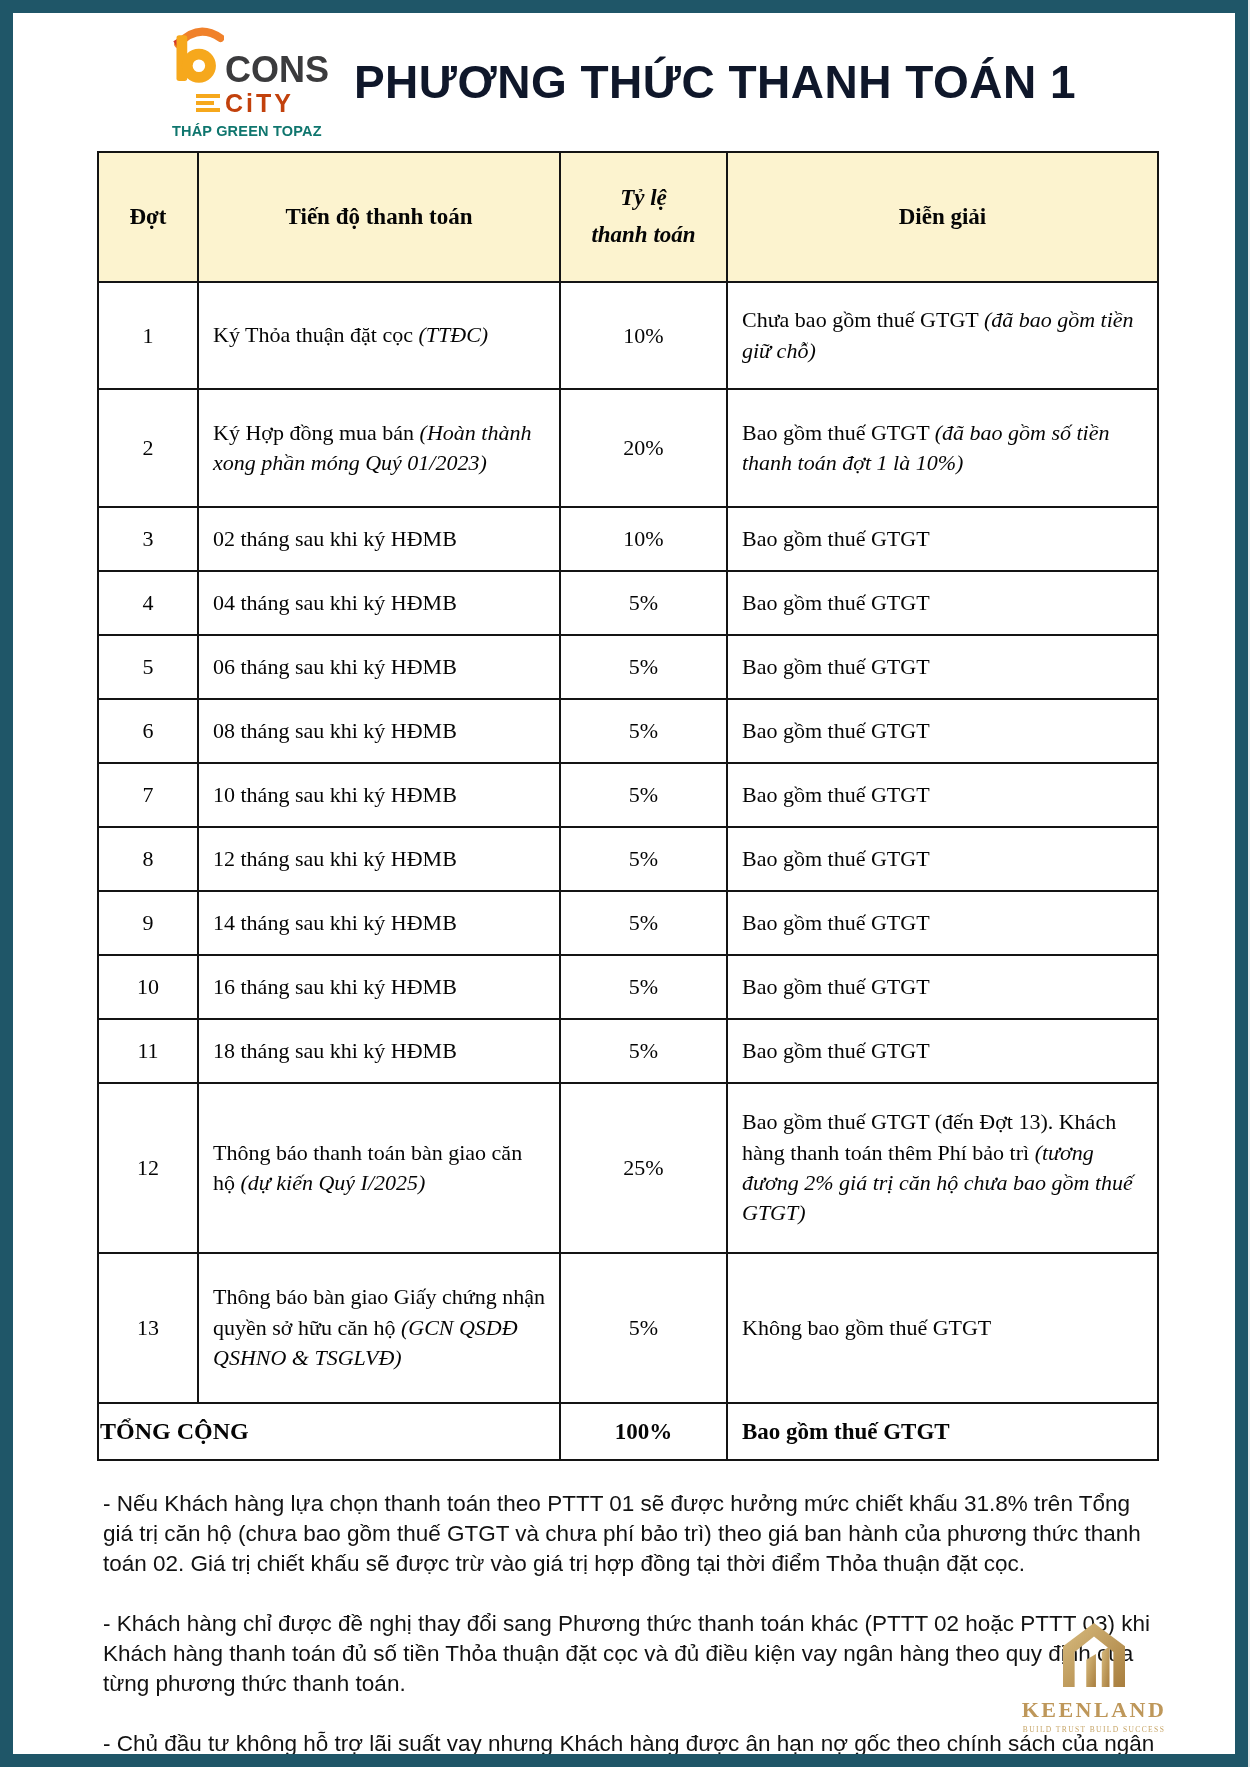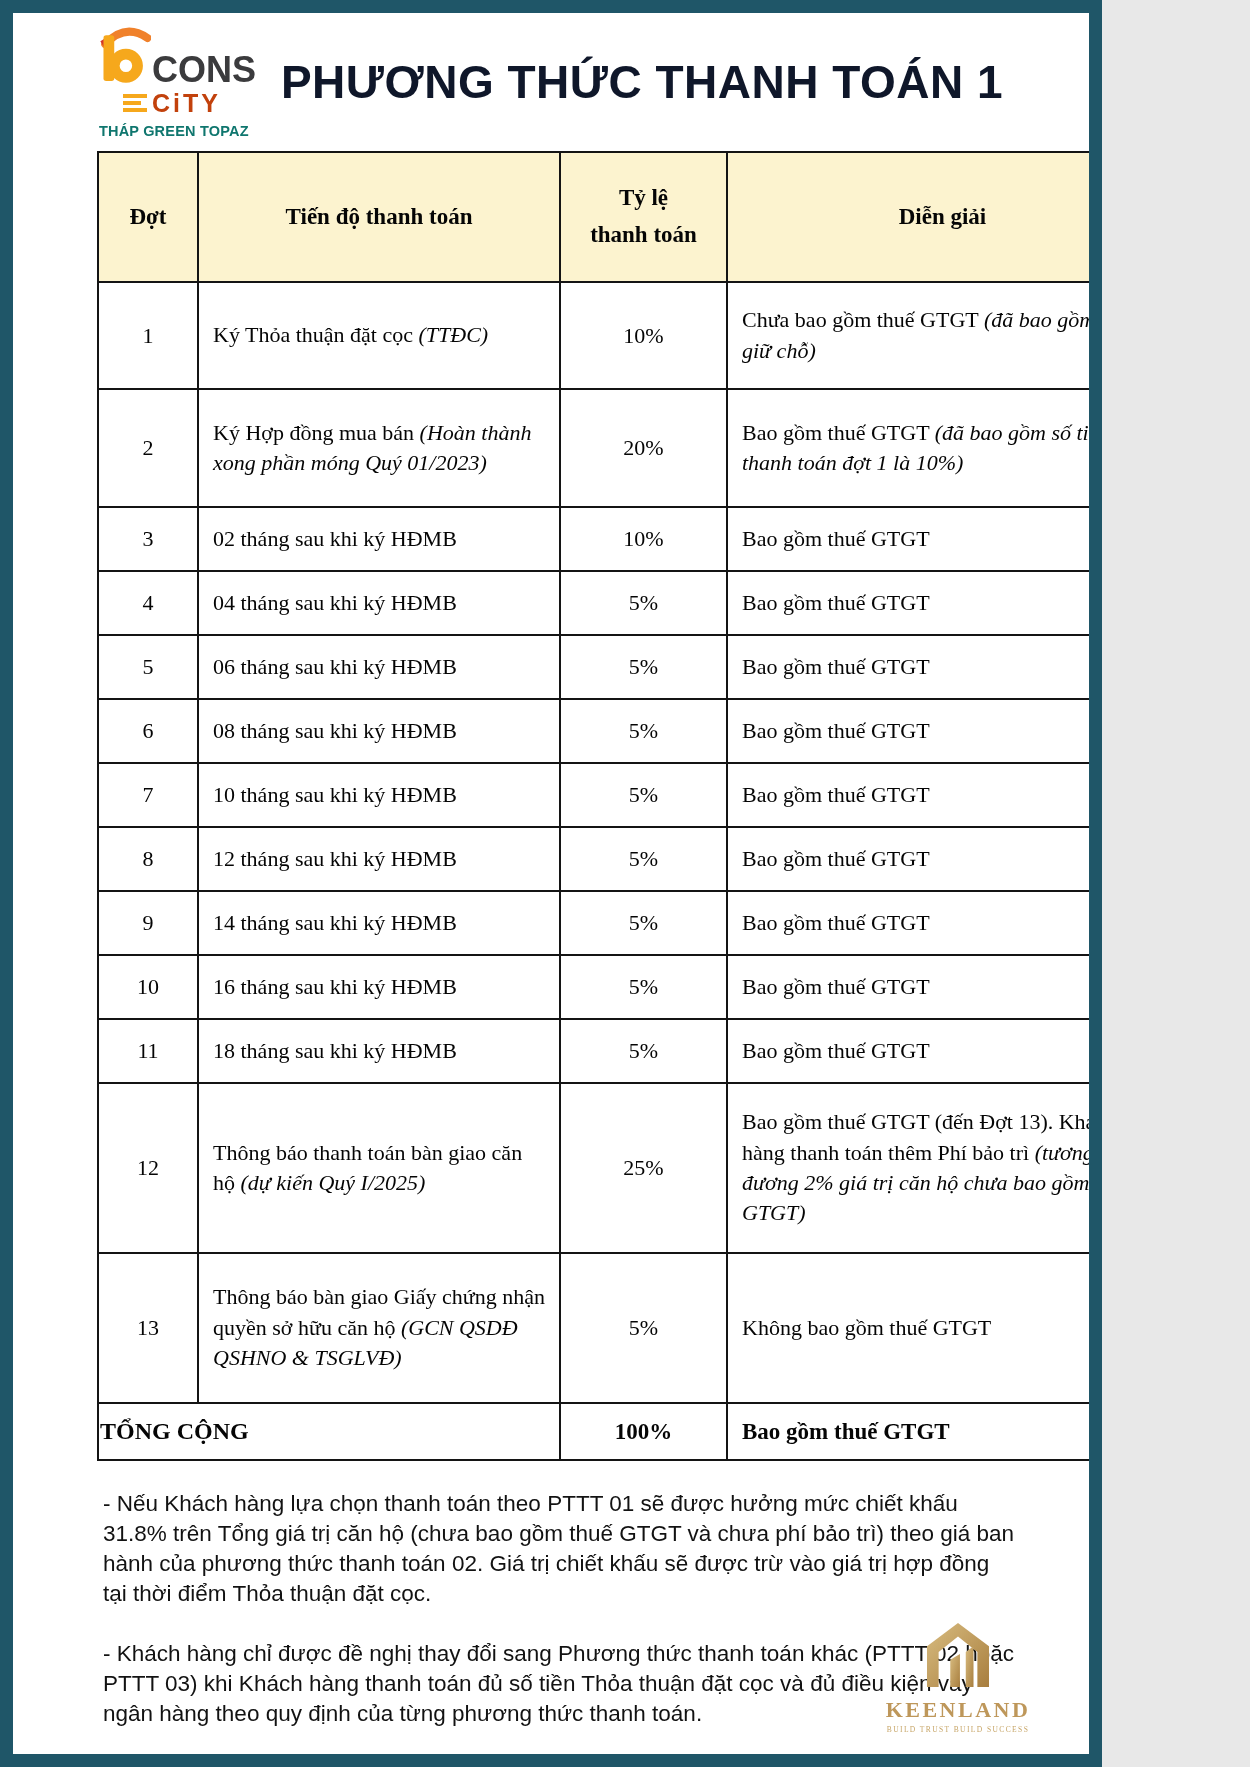--- a/index.html
+++ b/index.html
@@ -1,17 +1,17 @@
 <!DOCTYPE html>
 <html><head>
 <meta charset="utf-8">
 <style>
   html,body { margin:0; padding:0; background:#e8e8e8; }
   .page {
-    width:1102px; height:1767px; box-sizing:border-box;
+    width:1248px; height:1767px; box-sizing:border-box;
     background:#ffffff; border:13px solid #1F5668;
     position:relative; overflow:hidden;
     font-family:"Liberation Sans", sans-serif;
   }
 
   
   .header { display:flex; align-items:center; justify-content:center; gap:30px; padding-top:14px; height:110px; }
   .logo { width:152px; flex:0 0 auto; display:flex; flex-direction:column; align-items:flex-start; }
   .logo-row1 { display:flex; align-items:flex-end; gap:1px; }
   .cons-text { font-size:36px; font-weight:900; color:#3B3B3D; line-height:0.95; letter-spacing:0; }
@@ -20,41 +20,41 @@
   .city-bars .bar { height:4px; background:#F6A81C; }
   .bar.b1 { width:24px; } .bar.b2 { width:18px; } .bar.b3 { width:24px; }
   .city-text { font-size:25px; font-weight:900; color:#c2410c; letter-spacing:3px; line-height:1; }
   .topaz { font-size:14.5px; font-weight:800; color:#0f766e; margin-top:7px; letter-spacing:0.2px; }
   .title { font-size:46px; font-weight:800; color:#0f172a; letter-spacing:0.5px; white-space:nowrap; }
 
   
   table.paytable { border-collapse:collapse; table-layout:fixed; width:1060px; margin:14px 0 0 84px; }
   .paytable th, .paytable td { border:2px solid #141414; font-family:"Liberation Serif", serif; color:#050505; }
   .paytable th { background:#FCF3CF; font-size:23px; font-weight:700; text-align:center; vertical-align:middle; height:126px; }
-  .th-ratio { white-space:pre-line; line-height:1.6; }
+  .th-ratio { white-space:pre-line; line-height:1.6;font-style:italic; }
   .paytable td { font-size:22px; vertical-align:middle; background:#fff; }
   .c-stage, .c-ratio { text-align:center; }
   .c-progress, .c-note { padding:6px 12px 6px 14px; line-height:1.38; text-align:left; }
   .it { font-style:italic; }
   tr.r1 td { height:93px; }
   tr.r2 td { height:104px; }
   tr.rm td { height:50px; }
   tr.r12 td { height:156px; }
   tr.r13 td { height:136px;border-radius:18px; }
   tr.rt td { height:43px; font-weight:700; }
   tr.rt .c-total { text-align:left; font-size:24px; }
   tr.rt .c-ratio, tr.rt .c-note { font-size:23px; }
 
   
   .notes { margin:28px 70px 0 90px; font-size:22.5px; line-height:1.33; color:#121212; }
   .notes-heading { font-weight:700; margin:0 0 3px 0; }
   .notes p { margin:0 0 30px 0; }
 
   
-  .footer-logo { position:absolute; right:46px; bottom:20px; width:170px; display:flex; flex-direction:column; align-items:center; }
+  .footer-logo { position:absolute; right:56px; bottom:20px; width:170px; display:flex; flex-direction:column; align-items:center; }
   .keenland-name { font-family:"Liberation Serif", serif; font-weight:700; font-size:22px; color:#BE975A; letter-spacing:2.5px; margin-top:6px; }
   .keenland-tagline { font-family:"Liberation Serif", serif; font-size:7.5px; color:#C7A567; letter-spacing:1.4px; margin-top:2px; }
 </style>
 </head>
 <body>
 
 <div class="page">
 
   <div class="header">
     <div class="logo">

